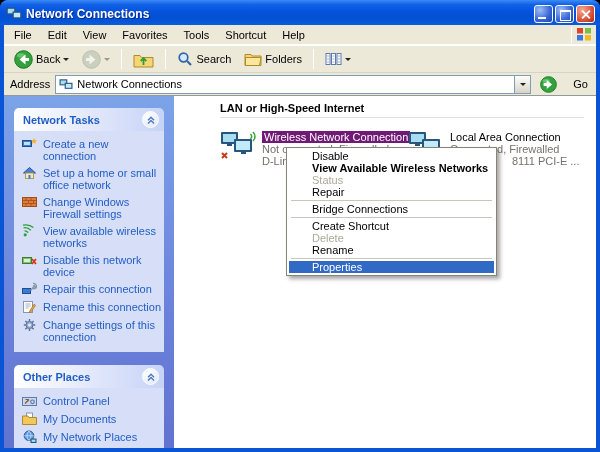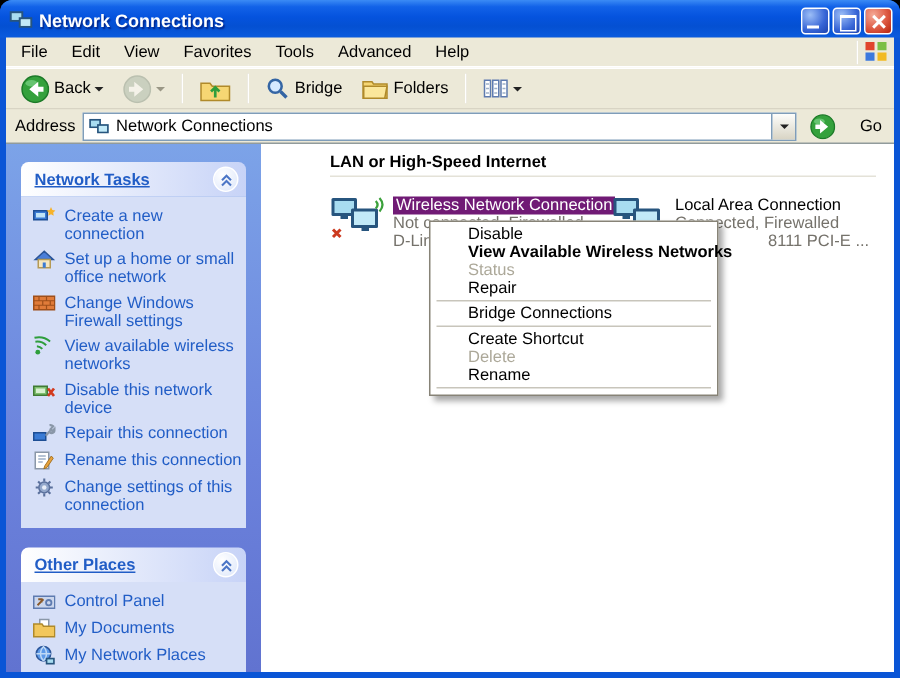--- a/index.html
+++ b/index.html
@@ -86,21 +86,21 @@
     background:linear-gradient(180deg,#7CA3E8 0%,#6B82DC 60%,#6173D0 100%);
     padding:12px 10px 8px 10px;
   }
   .panel { margin-bottom:13px; }
   .panel-header {
     height:23px; display:flex; align-items:center;
     padding:0 5px 0 9px; cursor:pointer;
     background:linear-gradient(90deg,#FFFFFF 0%,#C7D3F7 100%);
     border-radius:5px 5px 0 0;
   }
-  .panel-title { color:#215DC6; font-weight:bold; flex:1;text-decoration:underline; }
+  .panel-title { color:#215DC6; font-weight:bold; flex:1; }
   .chev-btn {
     width:17px; height:17px; border-radius:50%; background:radial-gradient(circle at 35% 30%,#fff,#DCE6FA);
     border:1px solid #fff; display:flex; align-items:center; justify-content:center; cursor:pointer;
   }
   .panel-body { background:#D6DFF7; padding:7px 3px 4px 8px; }
   .task-item {
     display:flex; gap:6px; align-items:flex-start;
     margin-bottom:5px; cursor:pointer; color:#215DC6; line-height:12px;
   }
   .ticon { width:15px; height:14px; flex:none; margin-top:-1px; }
@@ -113,21 +113,21 @@
   .tile.first { width:188px; flex:none; }
   .tile-svg { width:36px; height:30px; flex:none; }
   .tile-text { line-height:12px; padding-top:1px; min-width:0; }
   .conn-name { display:inline-block; white-space:nowrap; }
   .conn-name.selected { background:#701a75; color:#fff; padding:0 2px; }
   .conn-sub { color:#75726B; white-space:nowrap; }
   .conn-sub.indent { padding-left:62px; }
 
   
   .context-menu {
-    position:absolute; left:286px; top:147px; width:193px;
+    position:absolute; left:286px; top:147px; width:211px;
     background:#fff; border:1px solid #878377;
     box-shadow:3px 3px 4px rgba(0,0,0,.35);
     padding:2px; z-index:20;
   }
   .cm-item { line-height:12px; padding:0 8px 0 23px; white-space:nowrap; cursor:pointer; }
   .cm-item.bold { font-weight:bold; }
   .cm-item.disabled { color:#ACA899; cursor:default; }
   .cm-item.highlight { background:#316AC5; color:#fff; }
   .cm-sep { height:1px; background:#C8C5BB; margin:2px 2px; }
 </style>
@@ -154,21 +154,21 @@
   </div>
 
   <div class="chrome">
 
     <div class="menubar">
       <span class="menu-item">File</span>
       <span class="menu-item">Edit</span>
       <span class="menu-item">View</span>
       <span class="menu-item">Favorites</span>
       <span class="menu-item">Tools</span>
-      <span class="menu-item">Advanced</span>
+      <span class="menu-item">Shortcut</span>
       <span class="menu-item">Help</span>
       <div class="menubar-right">
         <div class="vdiv"></div>
         <span style="display:flex;">
           <svg width="16" height="15" viewBox="0 0 16 15">
               <rect x="1" y="1" width="6" height="5.5" fill="#E0442C"></rect>
               <rect x="9" y="1" width="6" height="5.5" fill="#7BBF45"></rect>
               <rect x="1" y="8" width="6" height="5.5" fill="#3C79DE"></rect>
               <rect x="9" y="8" width="6" height="5.5" fill="#F2BA23"></rect>
             </svg>
@@ -207,21 +207,21 @@
         </span>
       </div>
       <div class="tsep"></div>
       <div class="tb-btn">
         <span style="display:flex;">
           <svg width="16" height="16" viewBox="0 0 16 16">
               <circle cx="6.5" cy="6.5" r="4.3" fill="#D6E9FF" stroke="#3465A4" stroke-width="1.7"></circle>
               <line x1="10" y1="10" x2="14" y2="14" stroke="#3465A4" stroke-width="2.2"></line>
             </svg>
         </span>
-        <span class="tb-label">Bridge</span>
+        <span class="tb-label">Search</span>
       </div>
       <div class="tb-btn">
         <span style="display:flex;">
           <svg width="18" height="15" viewBox="0 0 18 15">
               <path d="M1 2.5h6l1 1.5h9v9.5H1z" fill="#F6D673" stroke="#B08A2A"></path>
               <path d="M1.5 5.5H17L15.5 13.5H1.5z" fill="#FBE79B" stroke="#B08A2A"></path>
             </svg>
         </span>
         <span class="tb-label">Folders</span>
       </div>
@@ -436,13 +436,14 @@
   <div class="cm-item bold">View Available Wireless Networks</div>
   <div class="cm-item disabled">Status</div>
   <div class="cm-item">Repair</div>
   <div class="cm-sep"></div>
   <div class="cm-item">Bridge Connections</div>
   <div class="cm-sep"></div>
   <div class="cm-item">Create Shortcut</div>
   <div class="cm-item disabled">Delete</div>
   <div class="cm-item">Rename</div>
   <div class="cm-sep"></div>
+  <div class="cm-item highlight">Properties</div>
 </div>
 
 </body></html>

